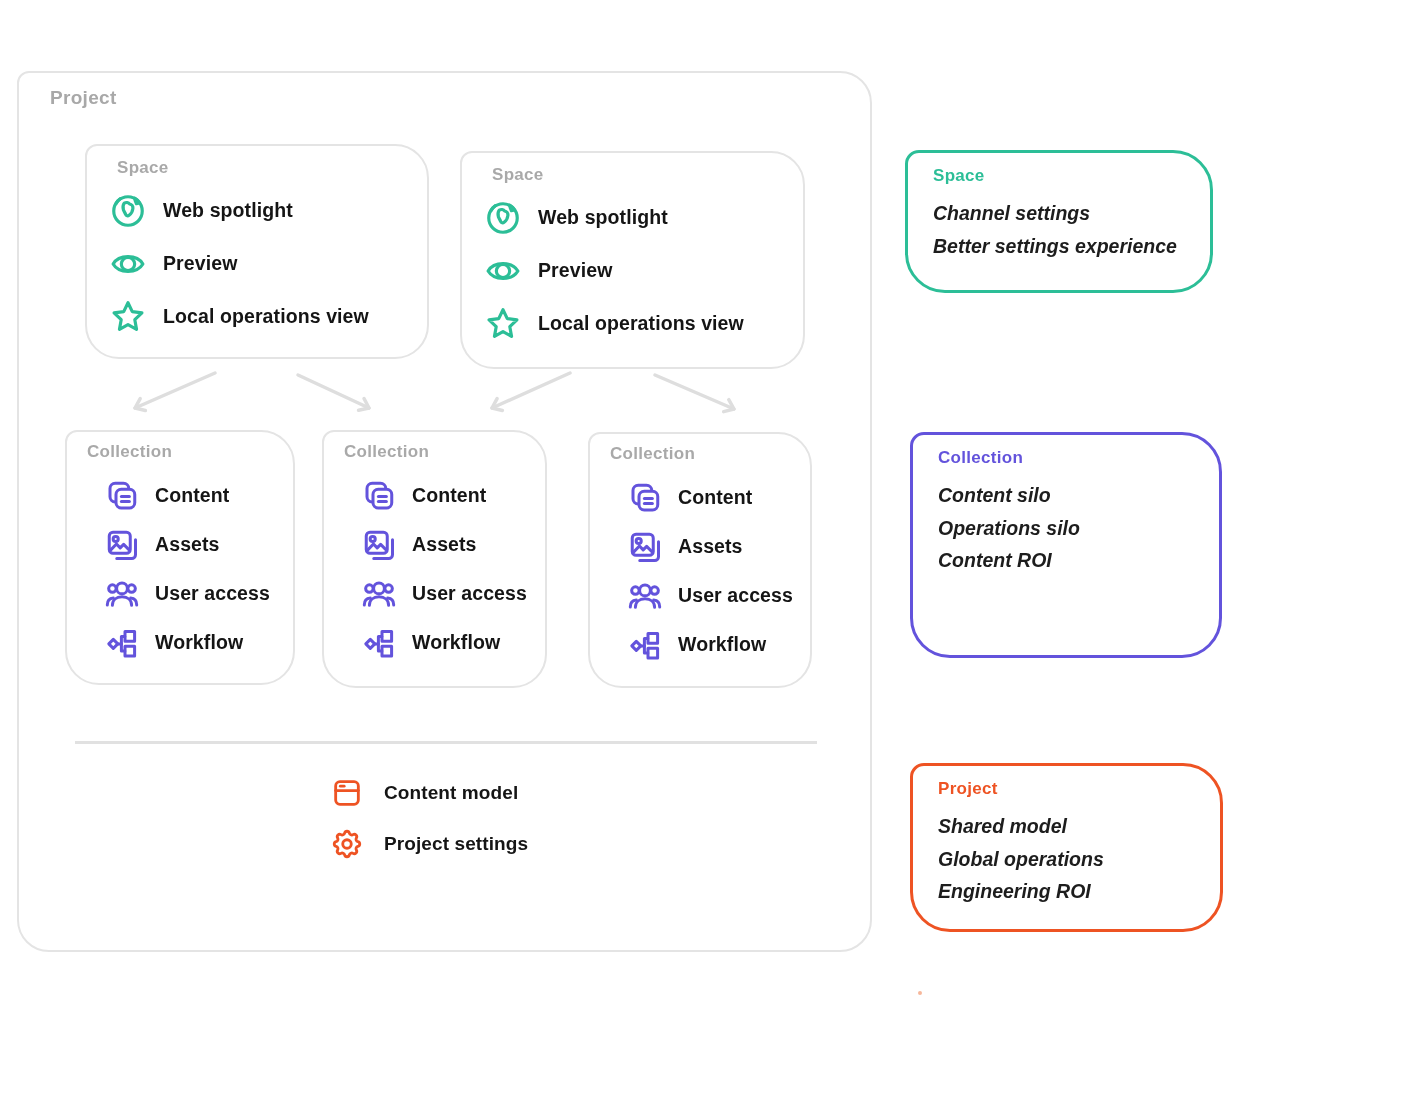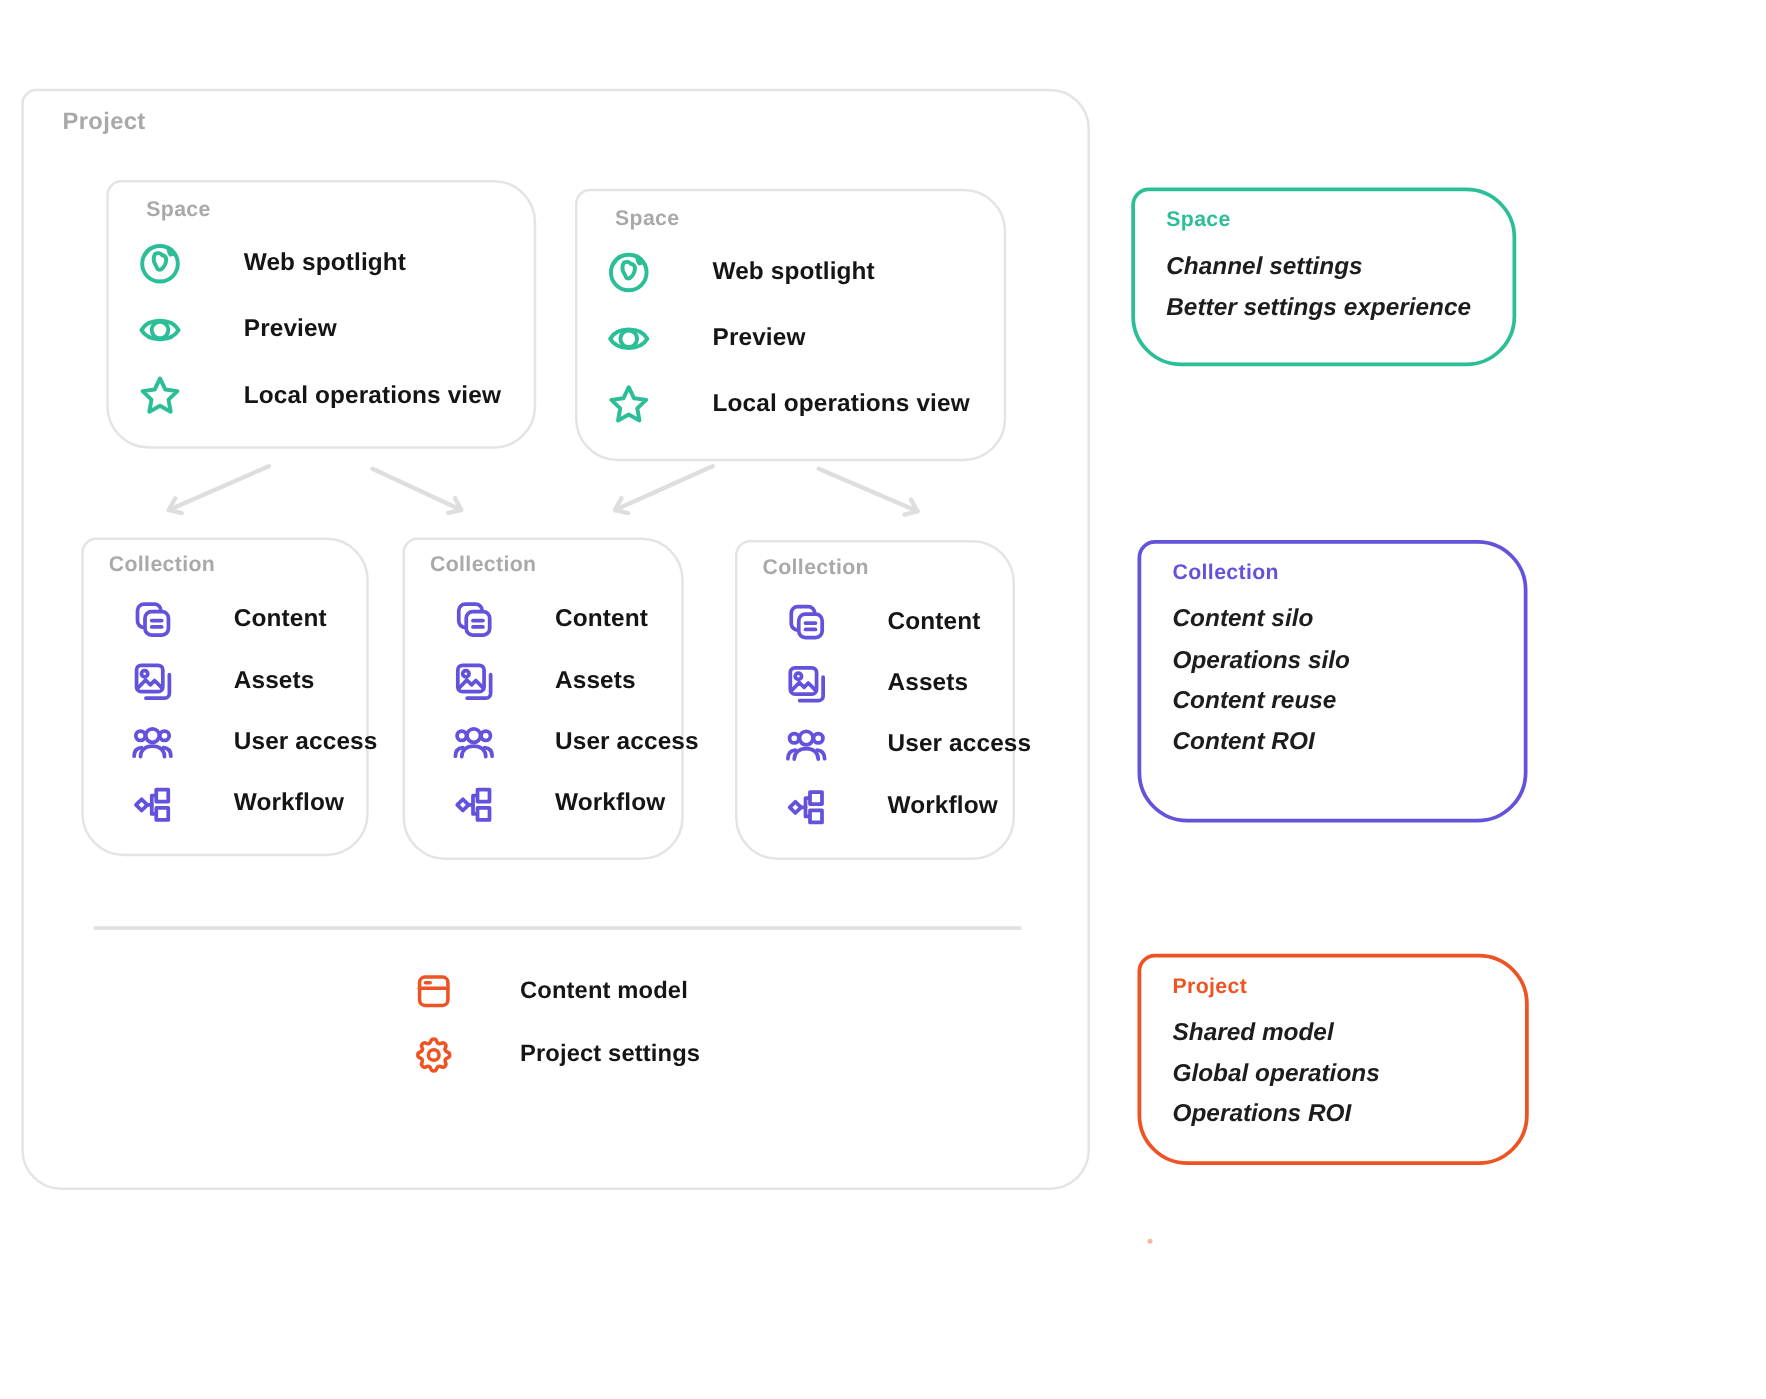--- a/index.html
+++ b/index.html
@@ -8,21 +8,21 @@
     font-family:"Liberation Sans","DejaVu Sans",sans-serif;overflow:hidden;
   }
   
   .gray-box{
     position:absolute;box-sizing:border-box;background:#fff;
     border:2px solid #E4E4E4;border-radius:12px 34px 34px 34px;
   }
   .project-container{border-radius:12px 32px 32px 32px;}
   .box-label{font-weight:bold;color:#A9A9A9;font-size:17px;letter-spacing:.3px;}
   .project-label{position:absolute;left:31px;top:14px;font-size:19px;font-weight:bold;color:#A8A8A8;letter-spacing:.3px;}
-  .row{display:flex;align-items:center;gap:32px;}
+  .row{display:flex;align-items:center;}
   .space-box .row{height:53px;margin-left:0;}
   .space-box{padding:12px 0 0 22px;}
   .space-box .box-label{margin-left:8px;margin-bottom:6px;height:20px;}
   .collection-box{padding:10px 0 0 20px;}
   .collection-box .box-label{margin-bottom:9px;height:20px;}
   .collection-box .row{height:49px;margin-left:17px;}
   .item-label{font-weight:bold;color:#151515;font-size:19.5px;letter-spacing:.1px;white-space:nowrap;}
   .icon{flex:none;display:block;}
   .icon-38{width:38px;height:38px;margin-right:16px;}
   .icon-36{width:36px;height:36px;margin-right:15px;}
@@ -277,24 +277,23 @@
 <div class="legend-box legend-green" style="left:905px;top:150px;width:308px;height:143px;">
   <div class="legend-title">Space</div>
   <div class="legend-item">Channel settings</div>
   <div class="legend-item">Better settings experience</div>
 </div>
 
 <div class="legend-box legend-purple" style="left:910px;top:432px;width:312px;height:226px;">
   <div class="legend-title">Collection</div>
   <div class="legend-item">Content silo</div>
   <div class="legend-item">Operations silo</div>
-  <div class="legend-item">Content reuse</div>
   <div class="legend-item">Content ROI</div>
 </div>
 
 <div class="legend-box legend-orange" style="left:910px;top:763px;width:313px;height:169px;">
   <div class="legend-title">Project</div>
   <div class="legend-item">Shared model</div>
   <div class="legend-item">Global operations</div>
-  <div class="legend-item">Operations ROI</div>
+  <div class="legend-item">Engineering ROI</div>
 </div>
 
 <div class="artifact-dot"></div>
 
 </body></html>

